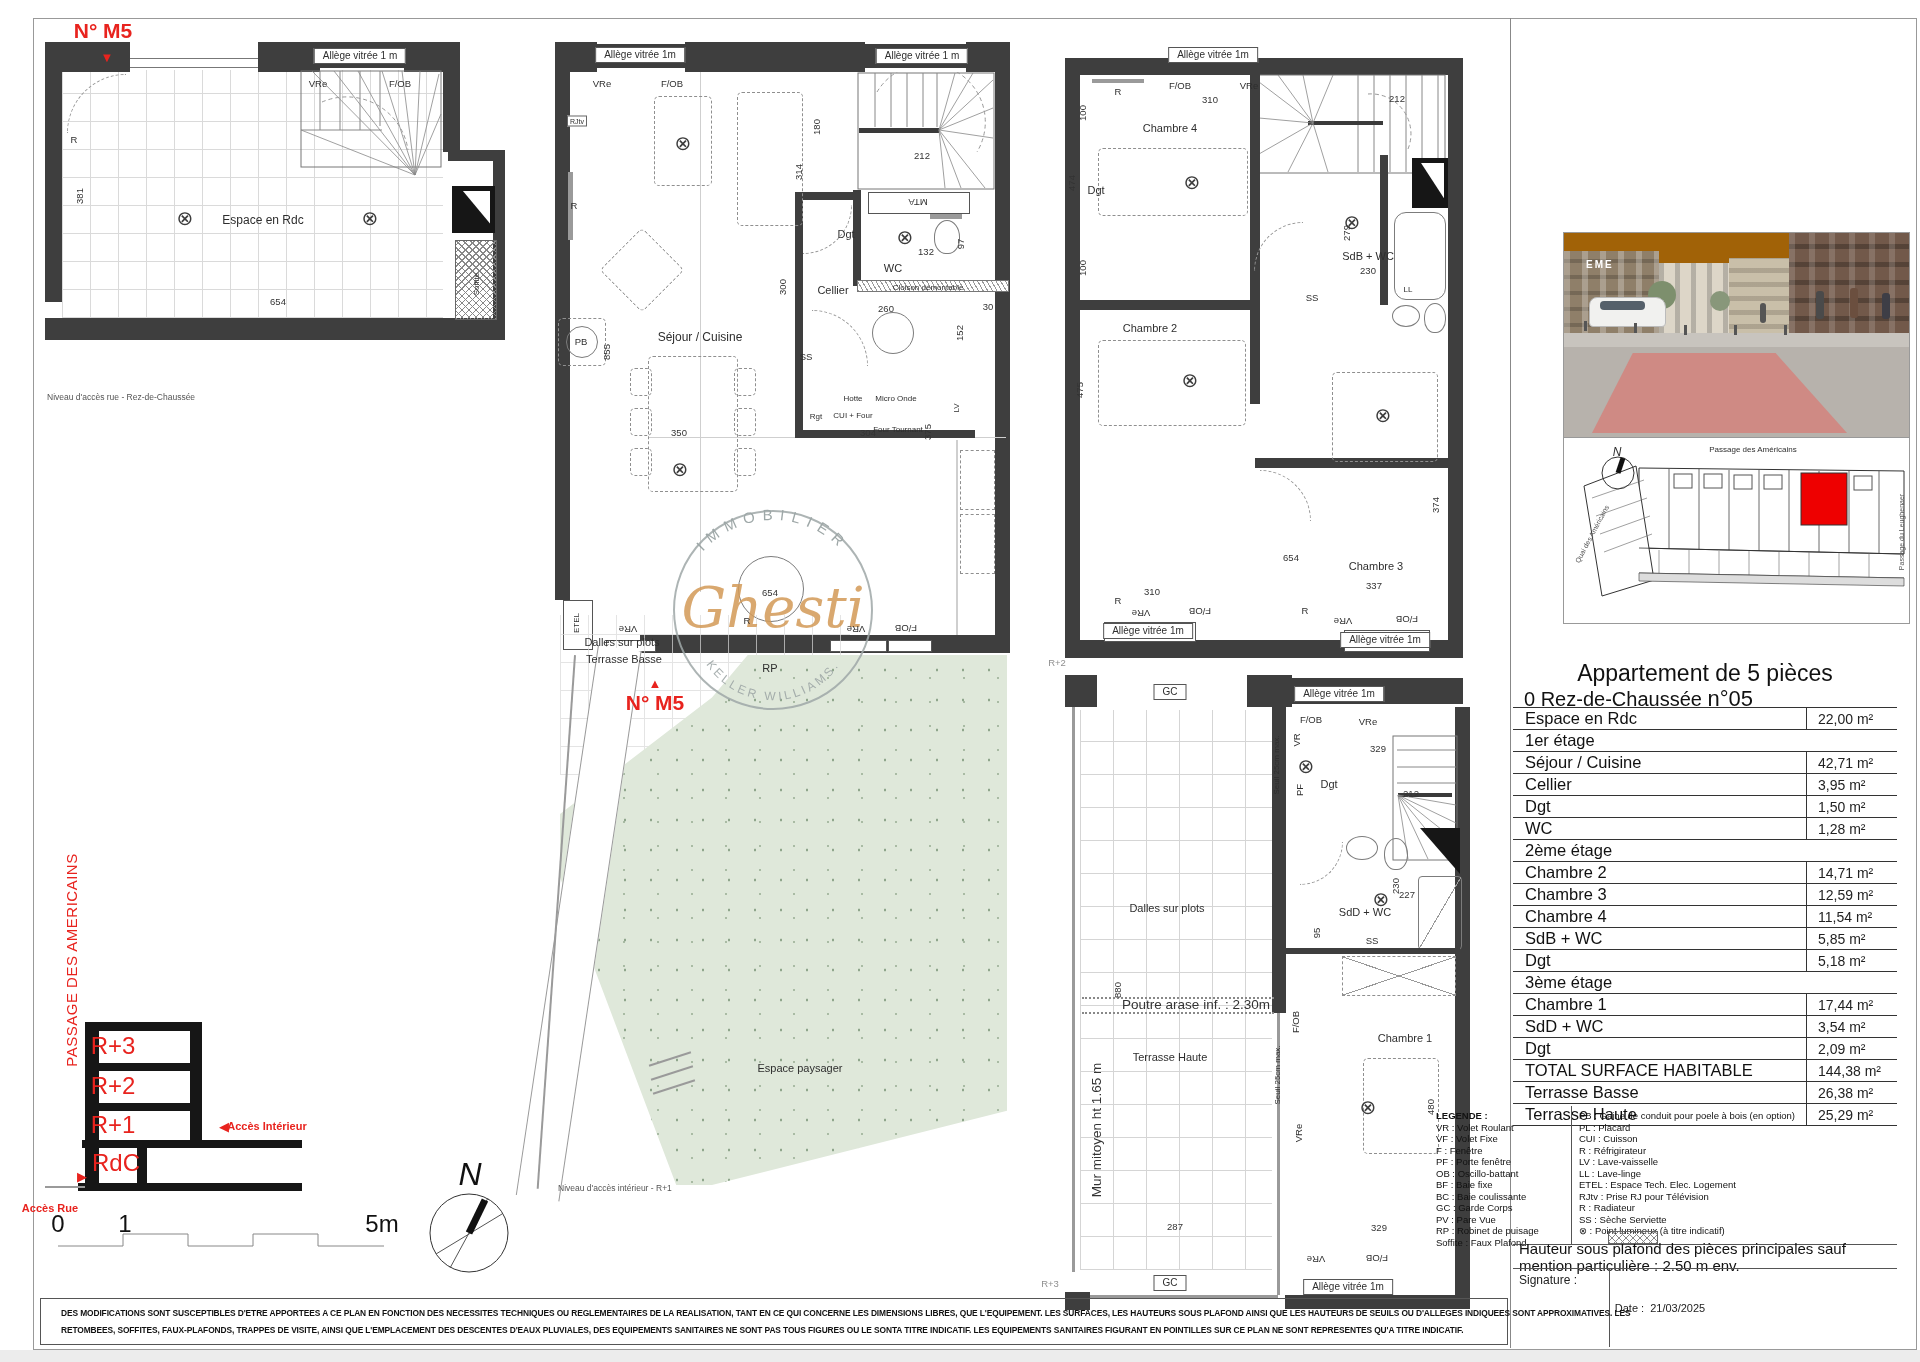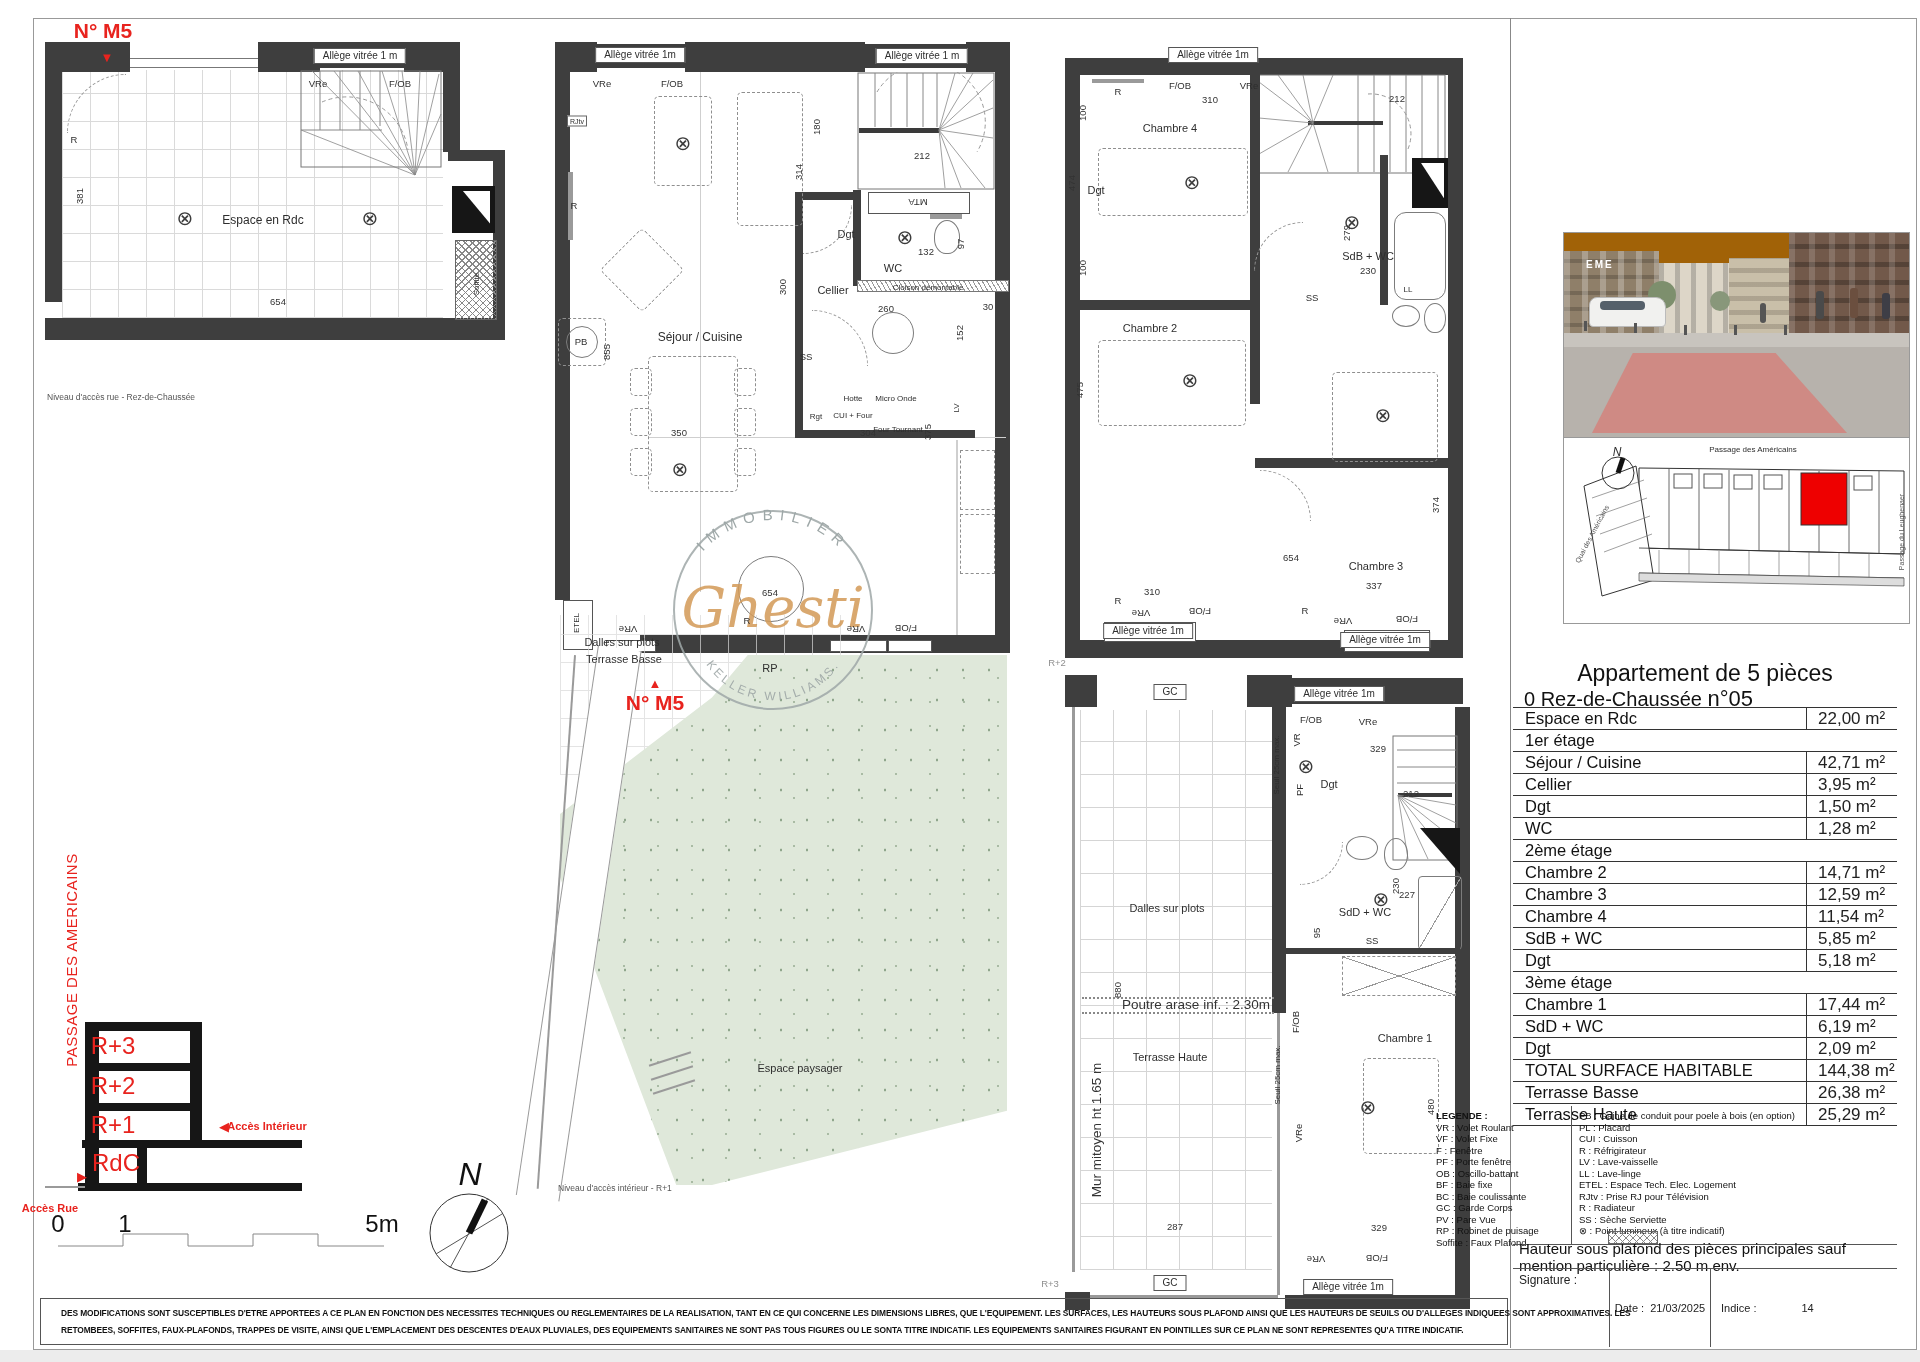--- a/index.html
+++ b/index.html
@@ -63,21 +63,21 @@
   .lbl.sbox{background:#fff;border:1px solid #666;padding:1px 2px;font-size:7px;}
   
   #tb-building{position:absolute;left:1513px;top:622px;width:384px;text-align:center;
        font-size:34px;letter-spacing:-1px;color:#111;}
   #tb-type{position:absolute;left:1513px;top:660px;width:384px;text-align:center;font-size:23px;color:#111;}
   #tb-floorline{position:absolute;left:1524px;top:686px;font-size:20px;color:#111;}
   #tb-floorline b{font-size:22px;font-weight:normal;}
   #area-table{position:absolute;left:1513px;top:707px;width:384px;border-top:1px solid #333;z-index:5;}
   .trow{display:flex;height:21px;border-bottom:1px solid #333;align-items:center;}
   .tlabel{flex:1;padding-left:12px;font-size:16.5px;color:#111;white-space:nowrap;}
-  .tval{width:79px;border-left:1px solid #333;padding-left:11px;font-size:17px;
+  .tval{width:79px;border-left:1px solid #333;padding-left:11px;font-size:14px;
         align-self:stretch;display:flex;align-items:center;white-space:nowrap;}
   #legend{position:absolute;left:1429px;top:1106px;width:384px;height:138px;display:flex;z-index:5;}
   .lcol{font-size:9.5px;line-height:11.5px;padding:4px 0 0 7px;white-space:pre-line;color:#111;}
   .lcol.l1{width:135px;font-weight:600;}
   .lcol.l1 .body{font-weight:normal;}
   .lcol.l2{flex:1;border-left:1px solid #555;}
   #note{position:absolute;left:1513px;top:1244px;width:384px;height:24px;border-top:1px solid #555;
         font-size:15px;display:flex;align-items:center;padding-left:6px;box-sizing:border-box;color:#111;z-index:5;}
   #sig{position:absolute;left:1513px;top:1268px;width:384px;height:78px;border-top:1px solid #555;display:flex;z-index:5;}
   #sig .c1{width:90px;font-size:12px;padding:4px 0 0 6px;}
@@ -382,21 +382,21 @@
       </div>
       <div class="trow thead">
         <div class="tlabel">3ème étage</div>
       </div>
       <div class="trow">
         <div class="tlabel">Chambre 1</div>
         <div class="tval">17,44 m²</div>
       </div>
       <div class="trow">
         <div class="tlabel">SdD + WC</div>
-        <div class="tval">6,19 m²</div>
+        <div class="tval">3,54 m²</div>
       </div>
       <div class="trow">
         <div class="tlabel">Dgt</div>
         <div class="tval">2,09 m²</div>
       </div>
       <div class="trow ttotal">
         <div class="tlabel">TOTAL SURFACE HABITABLE</div>
         <div class="tval">144,38 m²</div>
       </div>
       <div class="trow">
@@ -435,24 +435,20 @@
   </div>
   <div class="hatchx" style="left:1608px;top:1231px;width:48px;height:11px;z-index:6;"></div>
 
   <div id="note">Hauteur sous plafond des pièces principales sauf mention particulière : 2.50 m env.</div>
 
   <div id="sig">
     <div class="c1">Signature :</div>
     <div class="c2">
       <span>Date :</span>
       <span>21/03/2025</span>
-    </div>
-    <div class="c3">
-      <span>Indice :</span>
-      <span>14</span>
     </div>
   </div>
 
   <div id="disclaimer">
     <div>DES MODIFICATIONS SONT SUSCEPTIBLES D'ETRE APPORTEES A CE PLAN EN FONCTION DES NECESSITES TECHNIQUES OU REGLEMENTAIRES DE LA REALISATION, TANT EN CE QUI CONCERNE LES DIMENSIONS LIBRES, QUE L'EQUIPEMENT. LES SURFACES, LES HAUTEURS SOUS PLAFOND AINSI QUE LES HAUTEURS DE SEUILS OU D'ALLEGES INDIQUEES SONT APPROXIMATIVES. LES</div>
     <div>RETOMBEES, SOFFITES, FAUX-PLAFONDS, TRAPPES DE VISITE, AINSI QUE L'EMPLACEMENT DES DESCENTES D'EAUX PLUVIALES, DES EQUIPEMENTS SANITAIRES NE SONT PAS TOUS FIGURES OU LE SONTA TITRE INDICATIF. LES EQUIPEMENTS SANITAIRES FIGURANT EN POINTILLES SUR CE PLAN NE SONT REPRESENTES QU'A TITRE INDICATIF.</div>
   </div>
 
   <div id="labels">
       <span class="lbl red big" style="left: 103px; top: 30px;">N° M5</span>

